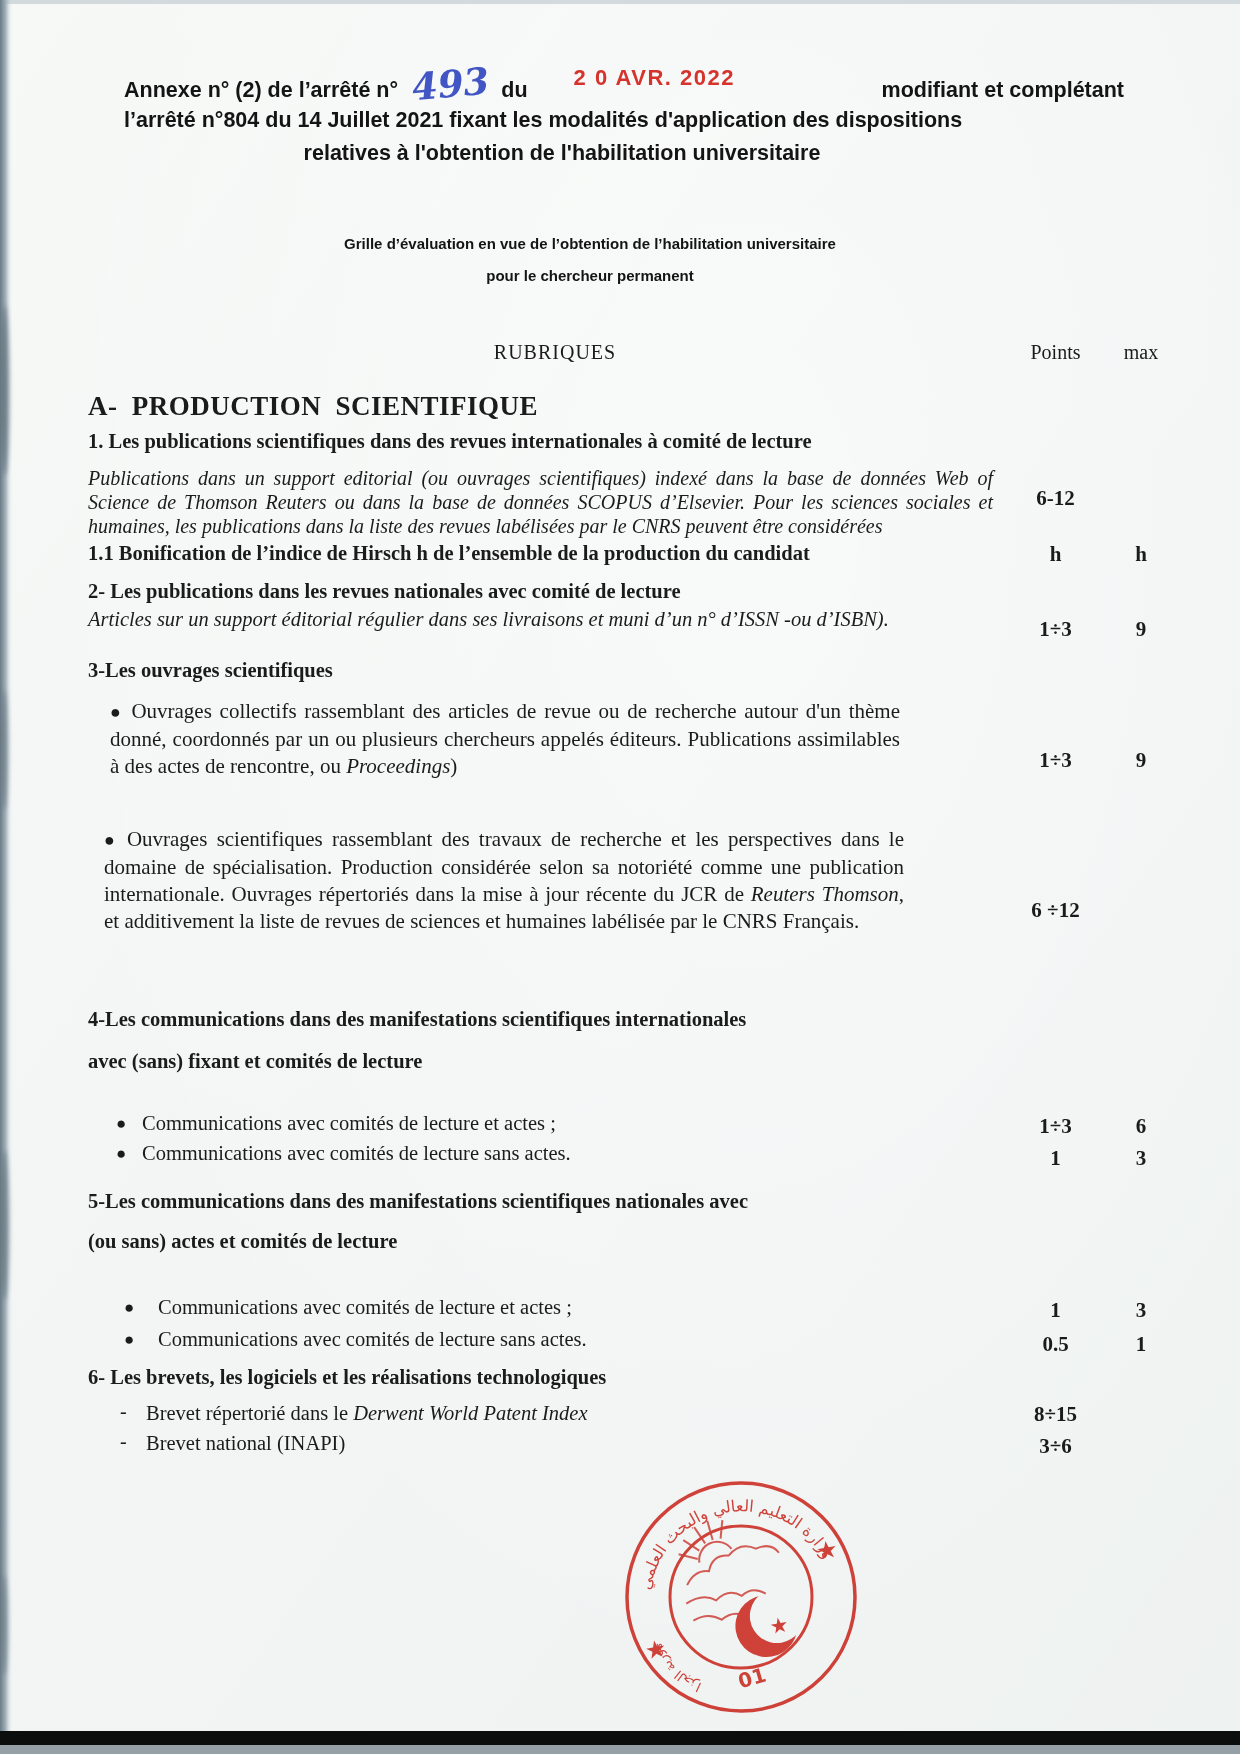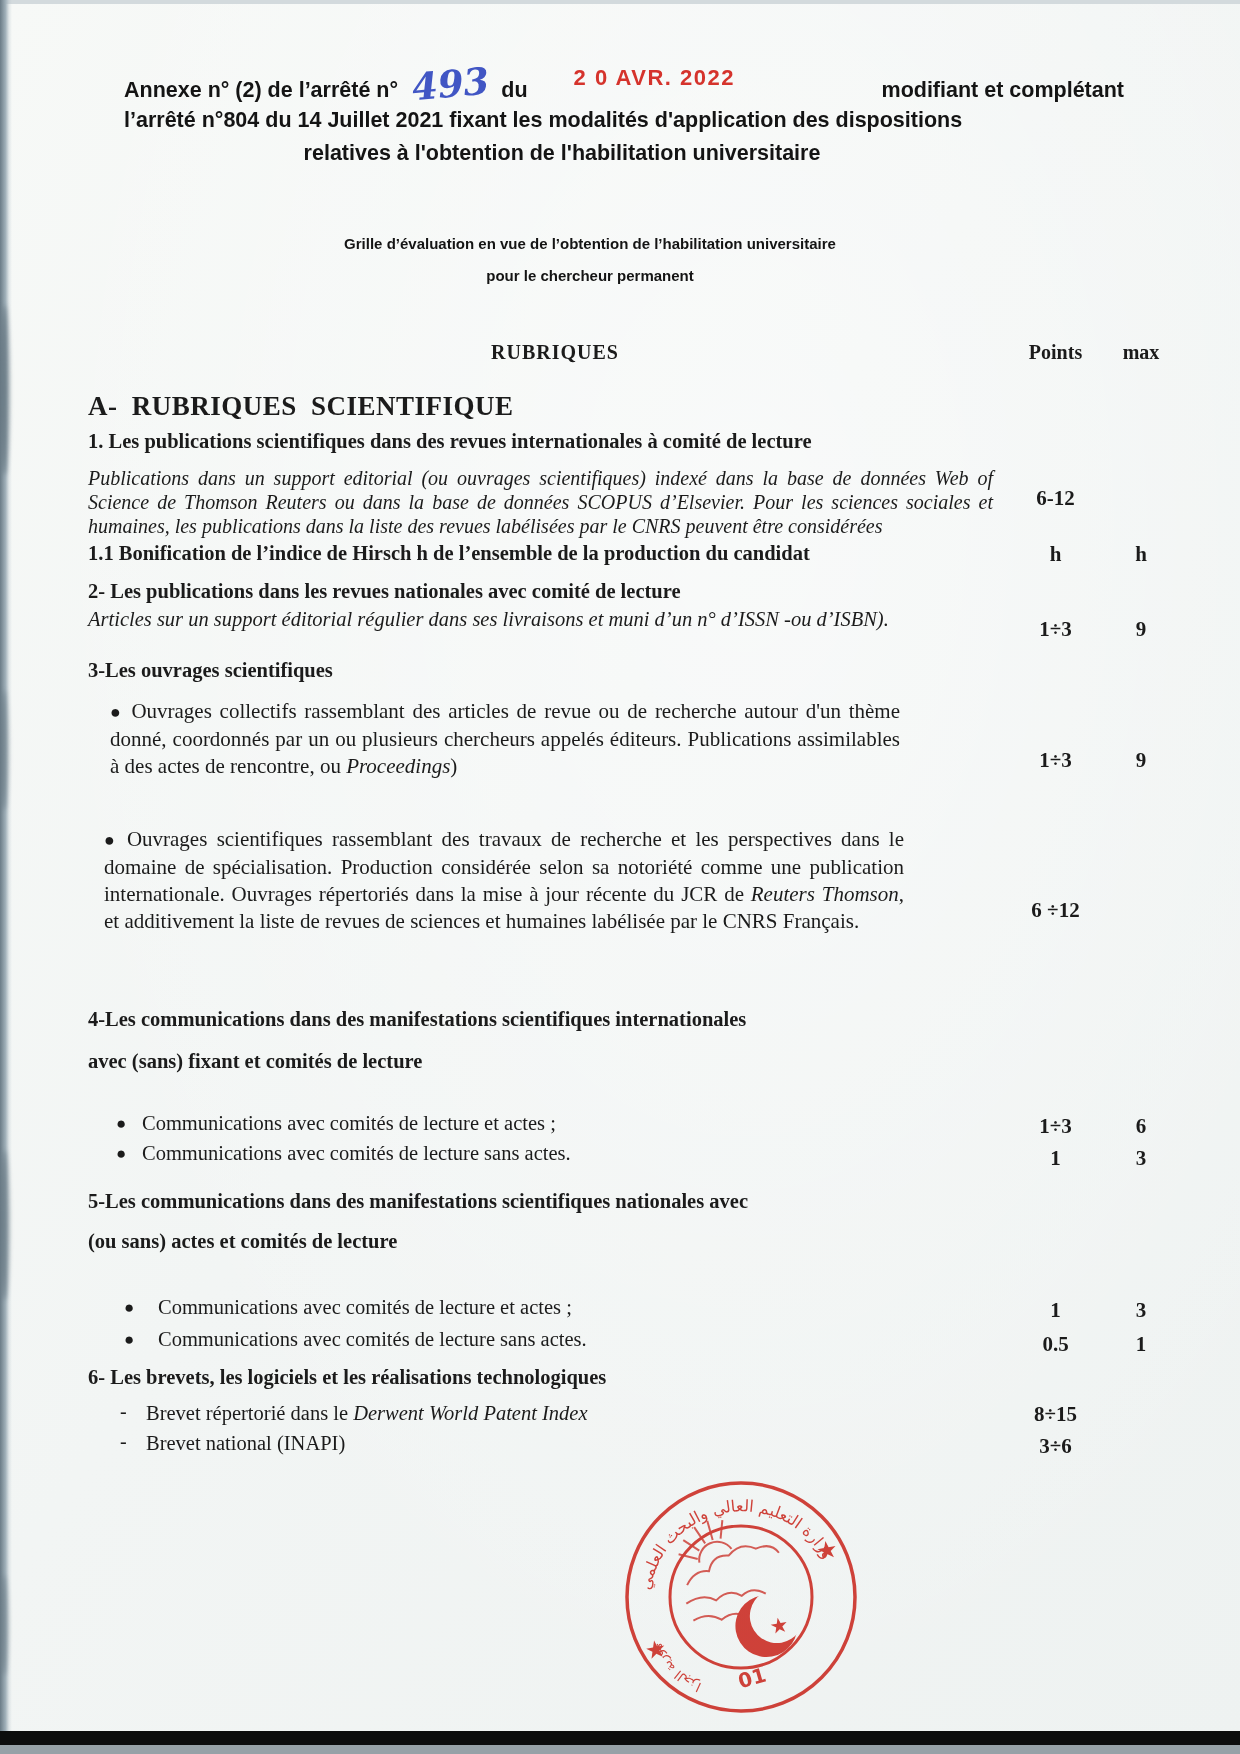--- a/index.html
+++ b/index.html
@@ -19,21 +19,21 @@
   .bottom-grey{position:absolute;left:0;top:1745px;width:100%;height:9px;background:#96a1a7;}
 
   
   .sans{font-family:"Liberation Sans",sans-serif;}
   .hline{position:absolute;font-family:"Liberation Sans",sans-serif;font-weight:bold;font-size:21.5px;color:#141414;}
   .hw{font-family:"DejaVu Serif",serif;font-style:italic;font-weight:bold;font-size:37px;color:#4156c4;
       display:inline-block;transform:rotate(-5deg);line-height:20px;}
   .datestamp{color:#d5332c;font-size:22px;letter-spacing:1.5px;position:relative;top:-12px;white-space:nowrap;}
   .doc-title{position:absolute;left:150px;top:228px;width:880px;text-align:center;
       font-family:"Liberation Sans",sans-serif;font-weight:bold;font-size:15px;line-height:32px;color:#141414;}
-  .colhead{position:absolute;font-weight:bold;font-size:20px;}
+  .colhead{position:absolute;font-weight:normal;font-size:20px;}
   .sec-a{position:absolute;left:88px;top:391px;font-size:27px;font-weight:bold;word-spacing:7px;letter-spacing:.5px;}
   .sec-title{position:absolute;font-weight:bold;font-size:20.5px;}
   .desc{position:absolute;font-style:italic;font-size:20px;line-height:24px;text-align:justify;}
   .bpar{position:absolute;font-size:21px;line-height:27px;text-align:justify;}
   .bpar .dot{font-size:18px;padding-right:8px;}
   .em{font-style:italic;}
   .li{position:absolute;font-size:20.5px;}
   .li .dot{position:absolute;font-size:17px;}
   .cv{position:absolute;font-weight:bold;font-size:21px;text-align:center;}
   .pts{left:1008px;width:95px;}
@@ -67,21 +67,21 @@
 
   <div class="doc-title">
     <div>Grille d’évaluation en vue de l’obtention de l’habilitation universitaire</div>
     <div>pour le chercheur permanent</div>
   </div>
 
   <div class="colhead" style="left:430px;top:341px;width:250px;text-align:center;letter-spacing:1px;">RUBRIQUES</div>
   <div class="colhead pts" style="top:341px;position:absolute;text-align:center;">Points</div>
   <div class="colhead mx" style="top:341px;position:absolute;text-align:center;">max</div>
 
-  <div class="sec-a">A- RUBRIQUES  SCIENTIFIQUE</div>
+  <div class="sec-a">A- PRODUCTION  SCIENTIFIQUE</div>
 
   <div class="sec-title" style="left:88px;top:430px;width:900px;">1. Les publications scientifiques dans des revues internationales à comité de lecture</div>
   <div class="desc" style="left:88px;top:466px;width:905px;">Publications dans un support editorial (ou ouvrages scientifiques) indexé dans la base de données Web of Science de Thomson Reuters ou dans la base de données SCOPUS d’Elsevier. Pour les sciences sociales et humaines, les publications dans la liste des revues labélisées par le CNRS peuvent être considérées</div>
   <div class="cv pts" style="top:486px;">6-12</div>
 
   <div class="sec-title" style="left:88px;top:542px;width:900px;">1.1 Bonification de l’indice de Hirsch h de l’ensemble de la production du candidat</div>
   <div class="cv pts" style="top:542px;">h</div>
   <div class="cv mx" style="top:542px;">h</div>
 
   <div class="sec-title" style="left:88px;top:580px;width:900px;">2- Les publications dans les revues nationales avec comité de lecture</div>

